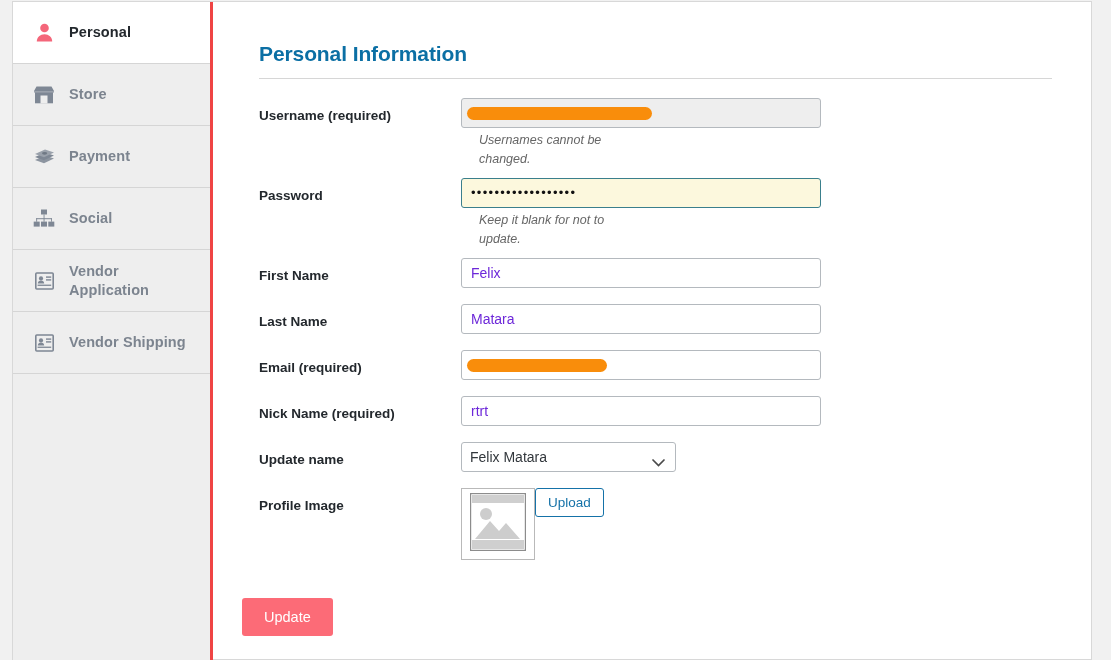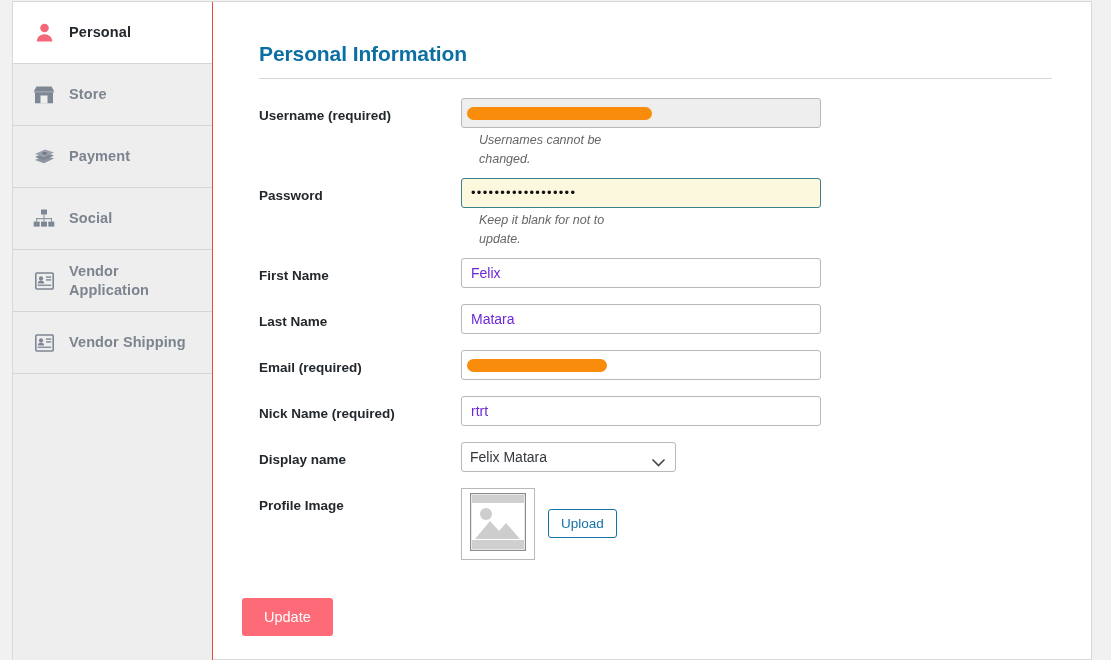--- a/index.html
+++ b/index.html
@@ -31,21 +31,21 @@
   }
 
   
   .sidebar {
     position: absolute;
     left: 0px;
     top: 0px;
     width: 200px;
     height: 659px;
     background: #f9a8d4;
-    border-right: 1px solid #ef4444;
+    border-right: 3px solid #ef4444;
   }
 
   .side-item {
     position: relative;
     display: flex;
     align-items: center;
     padding: 0 16px 0 18px;
     min-height: 62px;
     border-bottom: 1px solid #d5d5d5;
     background: #eeeeee;
@@ -214,21 +214,21 @@
   .upload-btn {
     border: 1px solid #1572a8;
     background: #ffffff;
     color: #1572a8;
     font-size: 13.5px;
     border-radius: 3px;
     padding: 6px 12px;
     cursor: pointer;
     font-family: "Liberation Sans", sans-serif;
   }
-  .img-row { display: flex; align-items: center; gap: 13px; }
+  .img-row { display: flex; align-items: flex-start; }
 
   .footer {
     position: absolute;
     left: 28px;
     right: 28px;
     top: 596px;
     display: flex;
     justify-content: space-between;
     align-items: center;
   }
@@ -396,21 +396,21 @@
 
         <div class="row">
           <div class="label">Nick Name (required)</div>
           <div class="field">
             <input class="text" type="text" value="rtrt" style="">
             <div class="rowspacer"></div>
           </div>
         </div>
 
         <div class="row">
-          <div class="label">Display name</div>
+          <div class="label">Update name</div>
           <div class="field">
             <div class="selwrap">
               <select class="sel">
                 <option>Felix Matara</option>
               </select>
               <span class="chev">
                 <svg width="13" height="8" viewBox="0 0 13 8">
                     <path d="M1 1 L6.5 6.6 L12 1" fill="none" stroke="#4a4a4a" stroke-width="1.7" stroke-linecap="round"></path>
                   </svg>
               </span>

